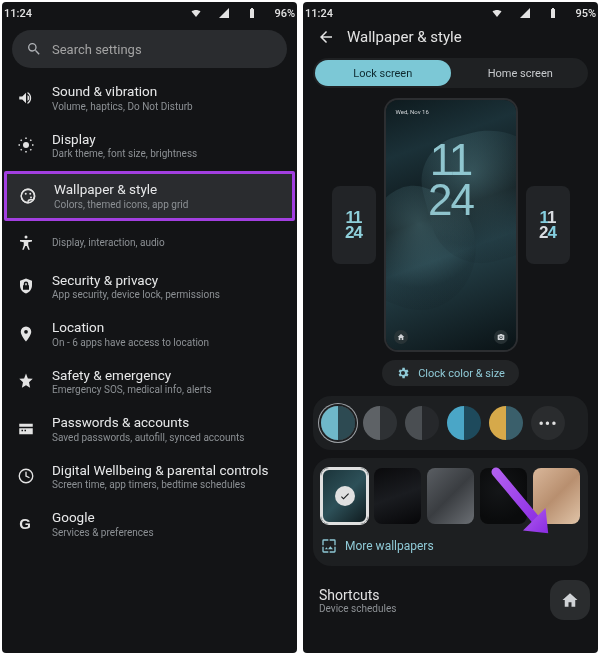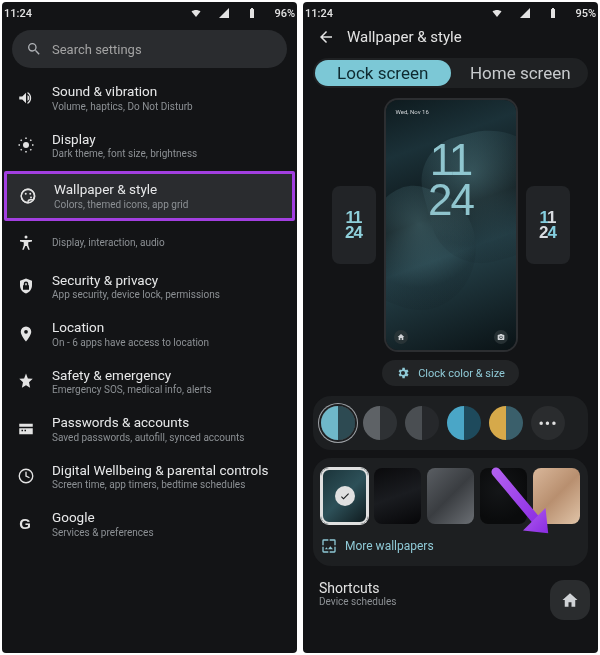--- a/index.html
+++ b/index.html
@@ -82,21 +82,21 @@
     margin: 4px 10px 8px 10px;
     background: #1f2123;
     border-radius: 20px;
     height: 30px;
     display: flex;
     overflow: hidden;
   }
   .pill {
     flex: 1;
     display: flex; align-items: center; justify-content: center;
-    font-size: 17px;
+    font-size: 11px;
     color: #c7cacd;
   }
   .pill.active { background: #7cc8d6; color: #0e2a30; border-radius: 20px; margin: 2px; }
 
   .preview-row {
     display: flex;
     align-items: center;
     justify-content: center;
     gap: 10px;
     padding: 4px 4px 8px 4px;
@@ -207,21 +207,21 @@
   .wall.w5 { background: linear-gradient(135deg,#d9b79a,#b88f6f,#e0c4a8);}
 
   .more-wall {
     display: flex; align-items: center; justify-content: flex-start; gap: 8px;
     font-size: 12px; color: #8fc9d6;
     padding: 4px 0 2px 0;
   }
   .more-wall svg { width: 16px; height: 16px; fill: #8fc9d6; }
 
   .shortcuts-row {
-    display: flex; align-items: flex-start; justify-content: space-between;
+    display: flex; align-items: center; justify-content: space-between;
     padding: 6px 8px 0 16px;
   }
   .shortcuts-row .tcol .t { font-size: 14px; color: #e3e3e3; }
   .shortcuts-row .tcol .s { font-size: 10px; color: #8c9094; }
   .fab {
     width: 40px; height: 40px; border-radius: 14px;
     background: #2a2c2e;
     display:flex;align-items:center;justify-content:center;
   }
   .fab svg { width:18px;height:18px;fill:#d0d3d6;}

